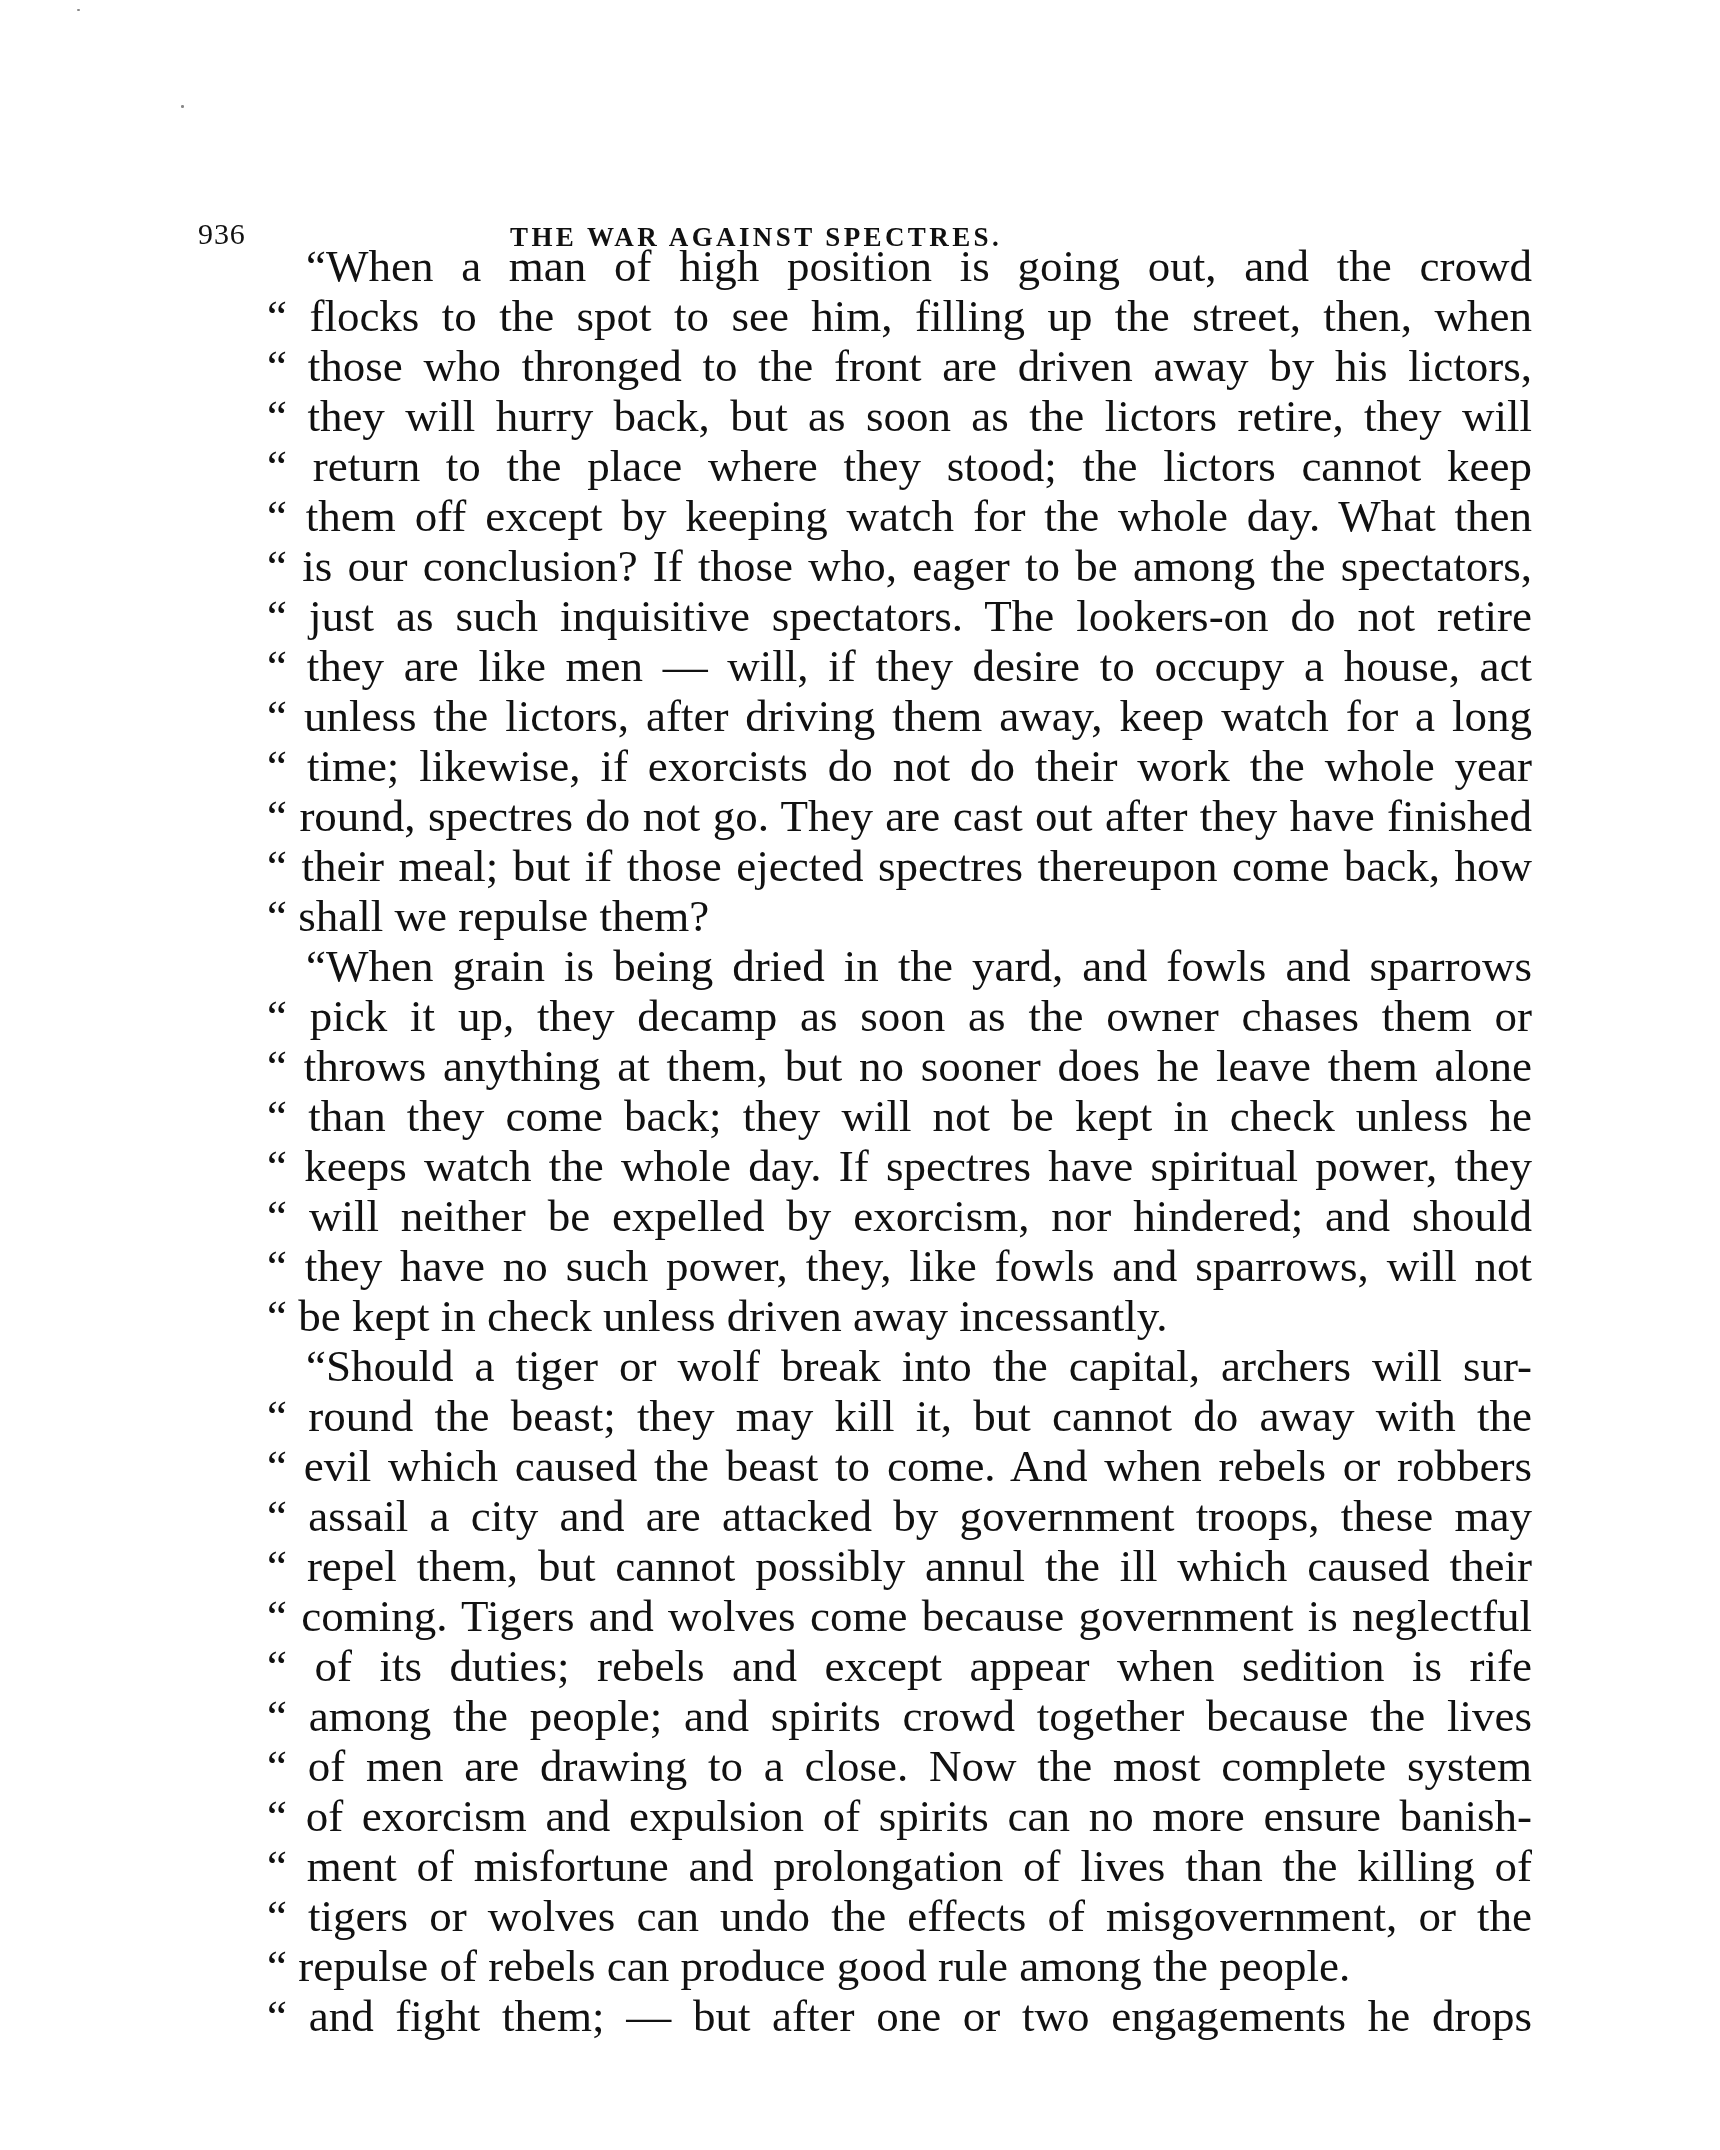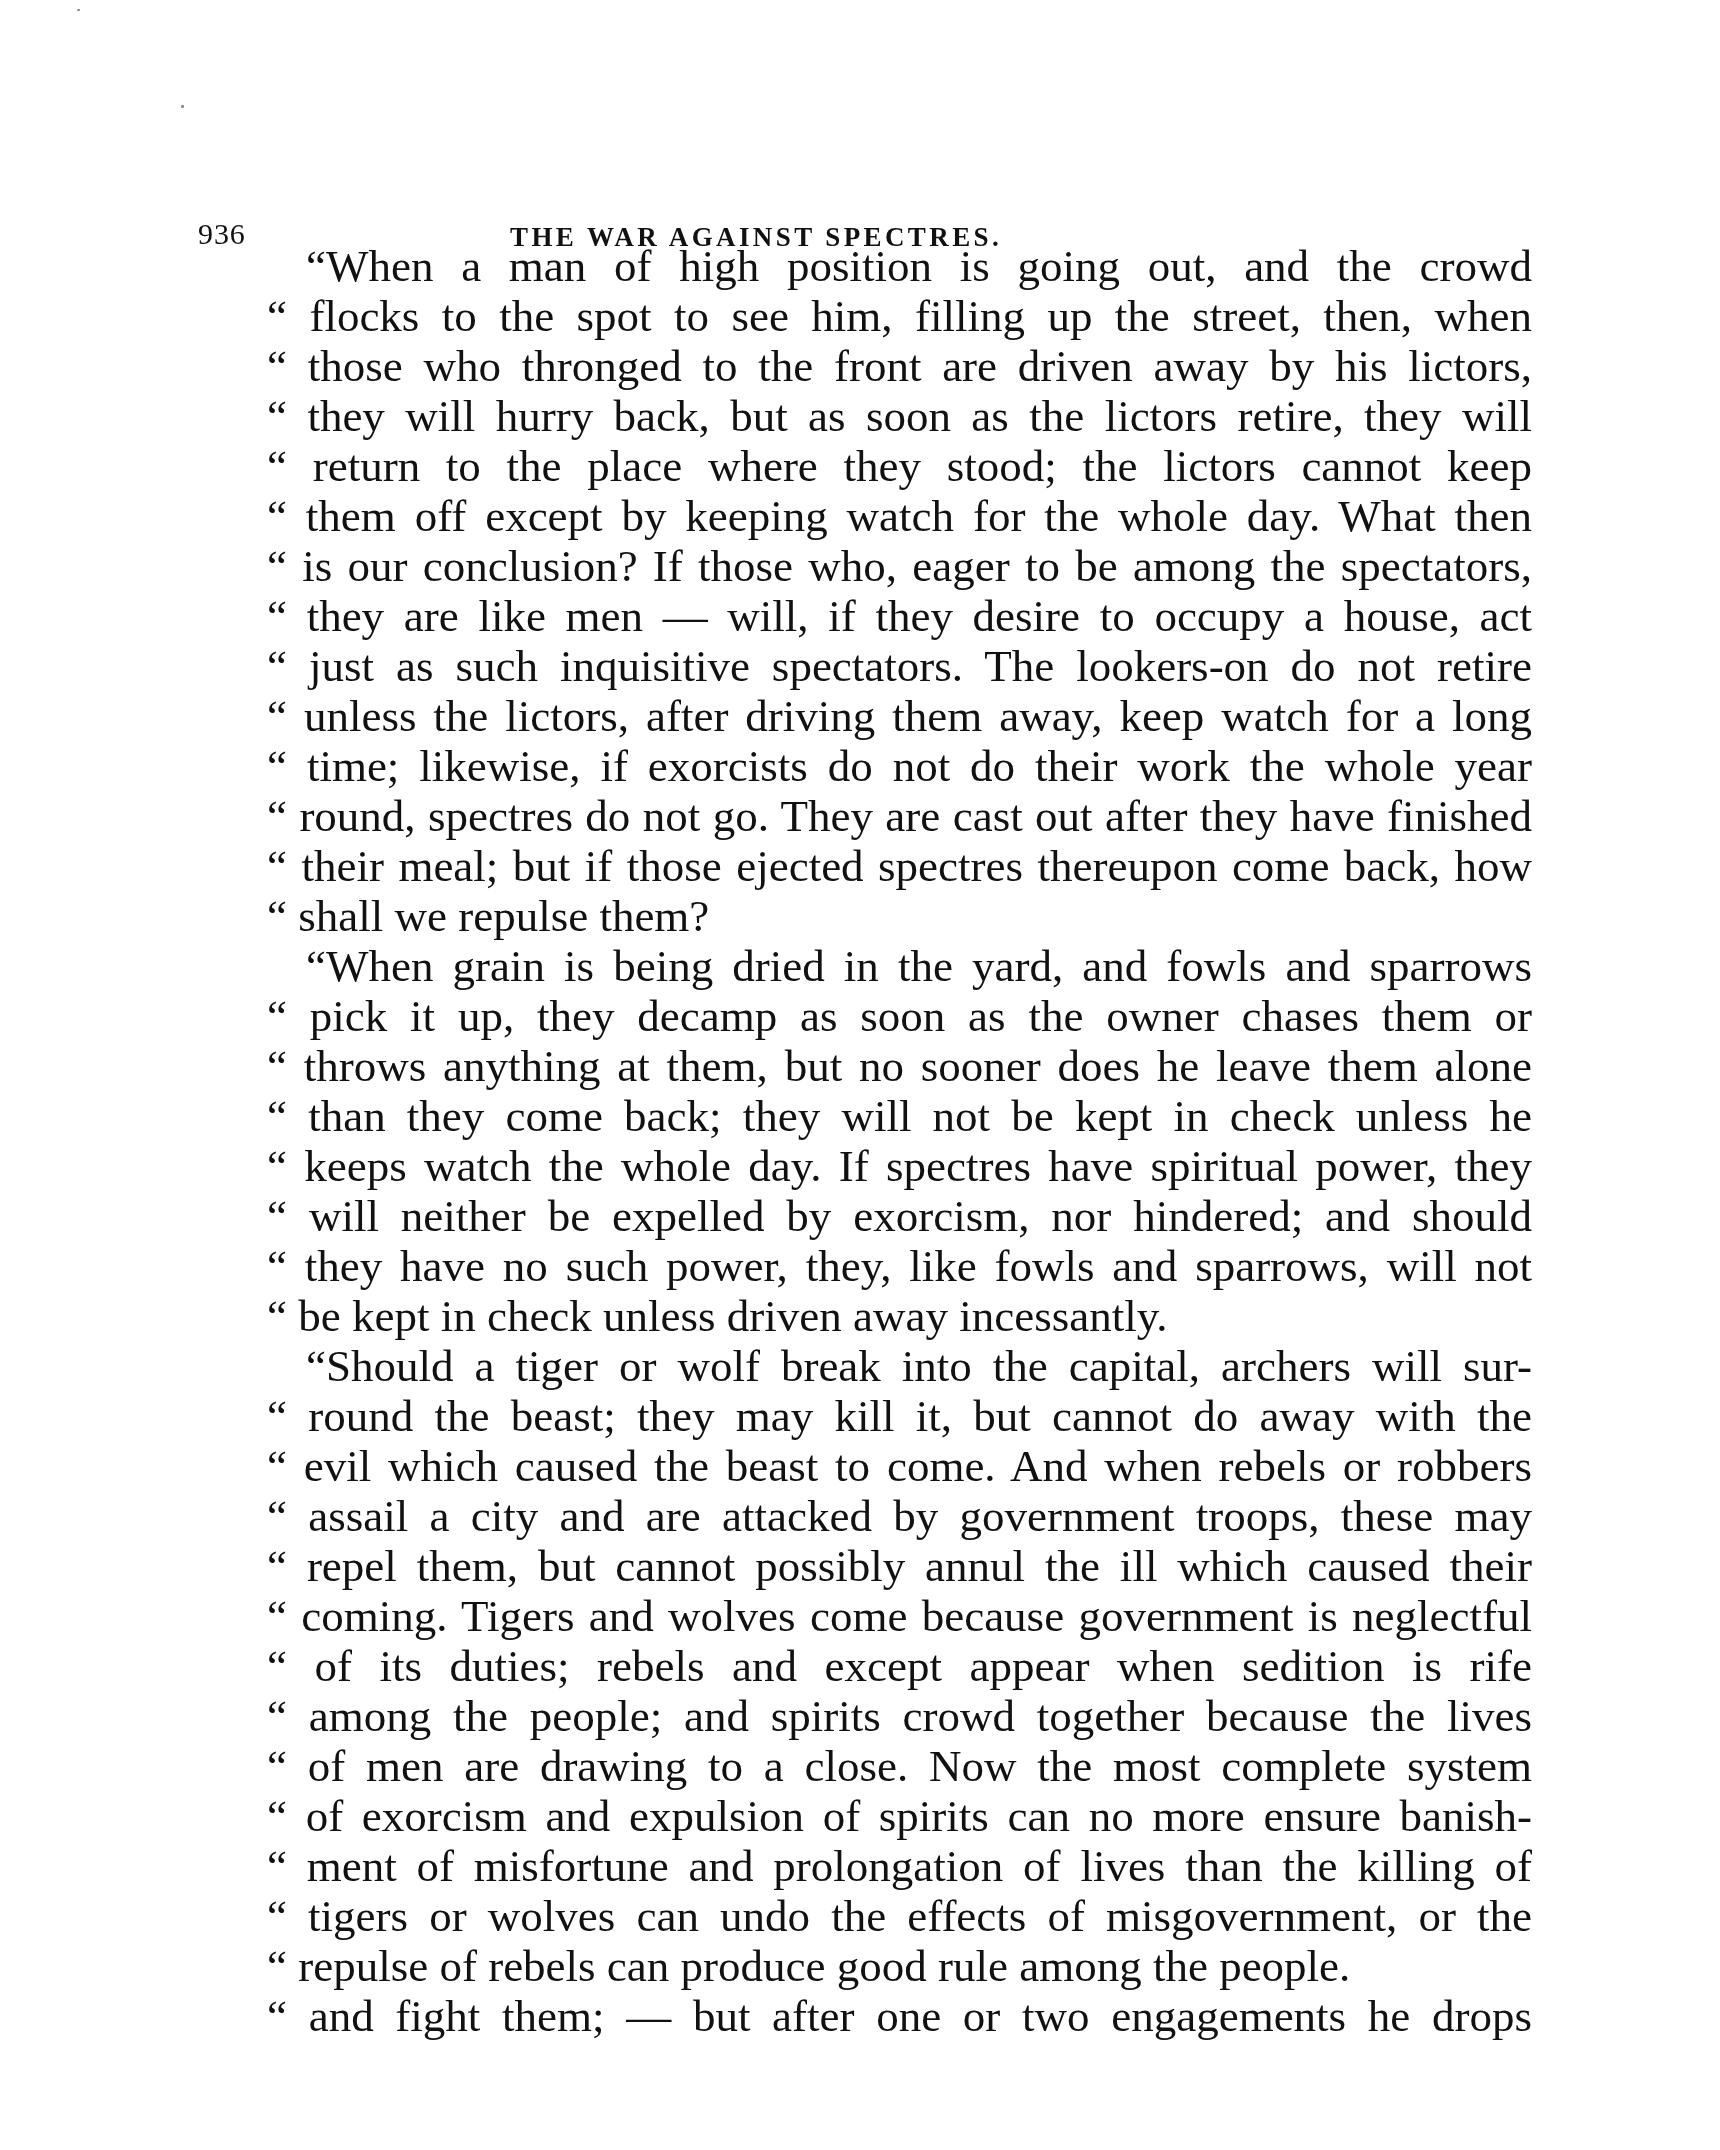--- a/index.html
+++ b/index.html
@@ -43,22 +43,22 @@
   </div>
 
   <div class="body-text" id="body-text">
       <div class="line indent">“When a man of high position is going out, and the crowd</div>
       <div class="line">“ flocks to the spot to see him, filling up the street, then, when</div>
       <div class="line">“ those who thronged to the front are driven away by his lictors,</div>
       <div class="line">“ they will hurry back, but as soon as the lictors retire, they will</div>
       <div class="line">“ return to the place where they stood; the lictors cannot keep</div>
       <div class="line">“ them off except by keeping watch for the whole day. What then</div>
       <div class="line">“ is our conclusion? If those who, eager to be among the spectators,</div>
+      <div class="line">“ just as such inquisitive spectators. The lookers-on do not retire</div>
       <div class="line">“ they are like men — will, if they desire to occupy a house, act</div>
-      <div class="line">“ just as such inquisitive spectators. The lookers-on do not retire</div>
       <div class="line">“ unless the lictors, after driving them away, keep watch for a long</div>
       <div class="line">“ time; likewise, if exorcists do not do their work the whole year</div>
       <div class="line">“ round, spectres do not go. They are cast out after they have finished</div>
       <div class="line">“ their meal; but if those ejected spectres thereupon come back, how</div>
       <div class="line last">“ shall we repulse them?</div>
       <div class="line indent">“When grain is being dried in the yard, and fowls and sparrows</div>
       <div class="line">“ pick it up, they decamp as soon as the owner chases them or</div>
       <div class="line">“ throws anything at them, but no sooner does he leave them alone</div>
       <div class="line">“ than they come back; they will not be kept in check unless he</div>
       <div class="line">“ keeps watch the whole day. If spectres have spiritual power, they</div>

